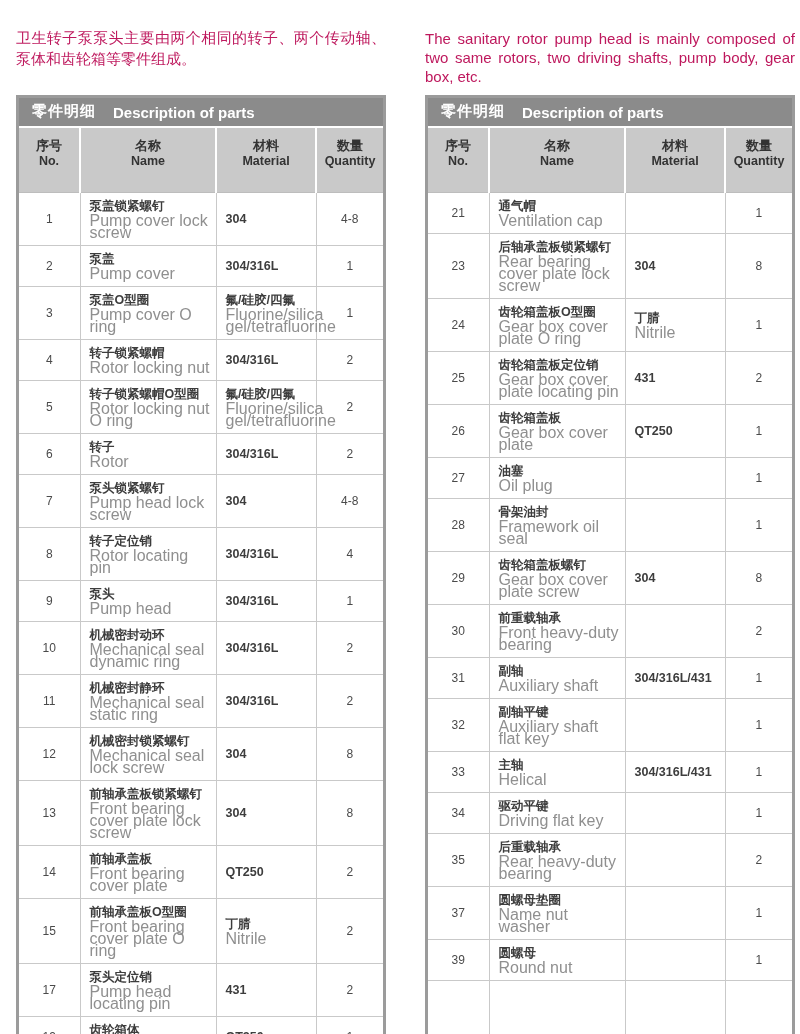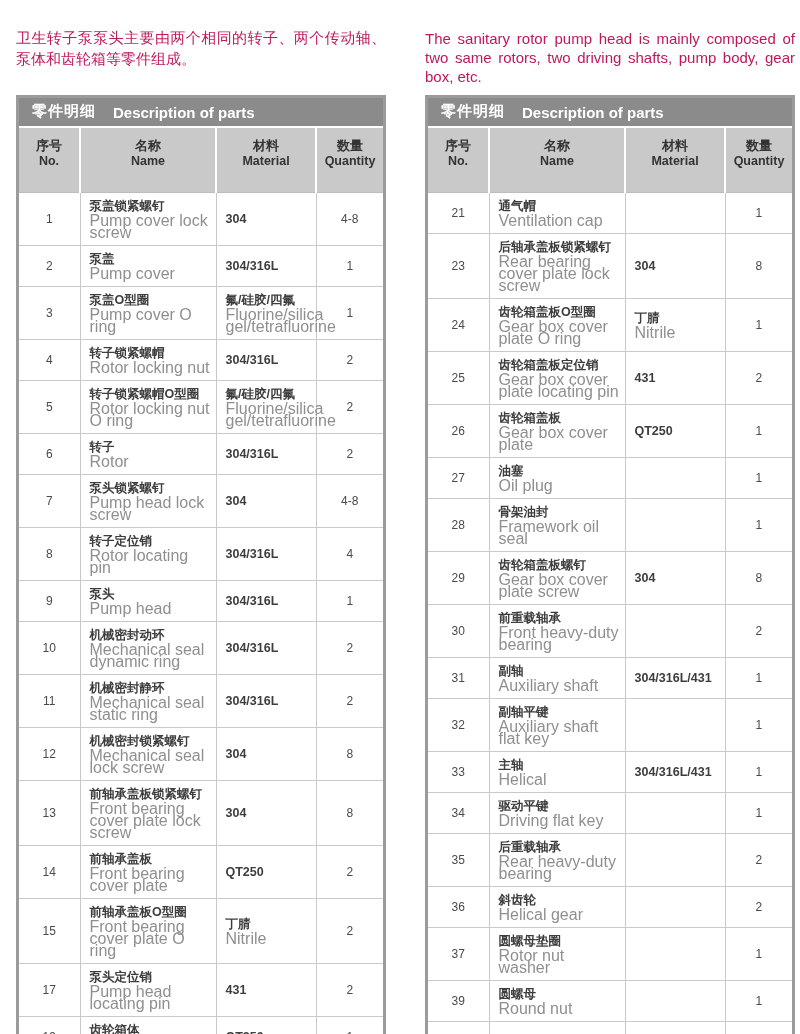--- a/index.html
+++ b/index.html
@@ -454,33 +454,24 @@
             <tr>
               <td class="no">35</td>
               <td class="name">
                 <div class="cell-zh">后重载轴承</div>
                 <div class="cell-en">Rear heavy-duty bearing</div>
               </td>
               <td class="material"></td>
               <td class="qty">2</td>
             </tr>
             <tr>
-              <td class="no">36</td>
-              <td class="name">
-                <div class="cell-zh">斜齿轮</div>
-                <div class="cell-en">Helical gear</div>
-              </td>
-              <td class="material"></td>
-              <td class="qty">2</td>
-            </tr>
-            <tr>
               <td class="no">37</td>
               <td class="name">
                 <div class="cell-zh">圆螺母垫圈</div>
-                <div class="cell-en">Rotor nut washer</div>
+                <div class="cell-en">Name nut washer</div>
               </td>
               <td class="material"></td>
               <td class="qty">1</td>
             </tr>
             <tr>
               <td class="no">39</td>
               <td class="name">
                 <div class="cell-zh">圆螺母</div>
                 <div class="cell-en">Round nut</div>
               </td>

